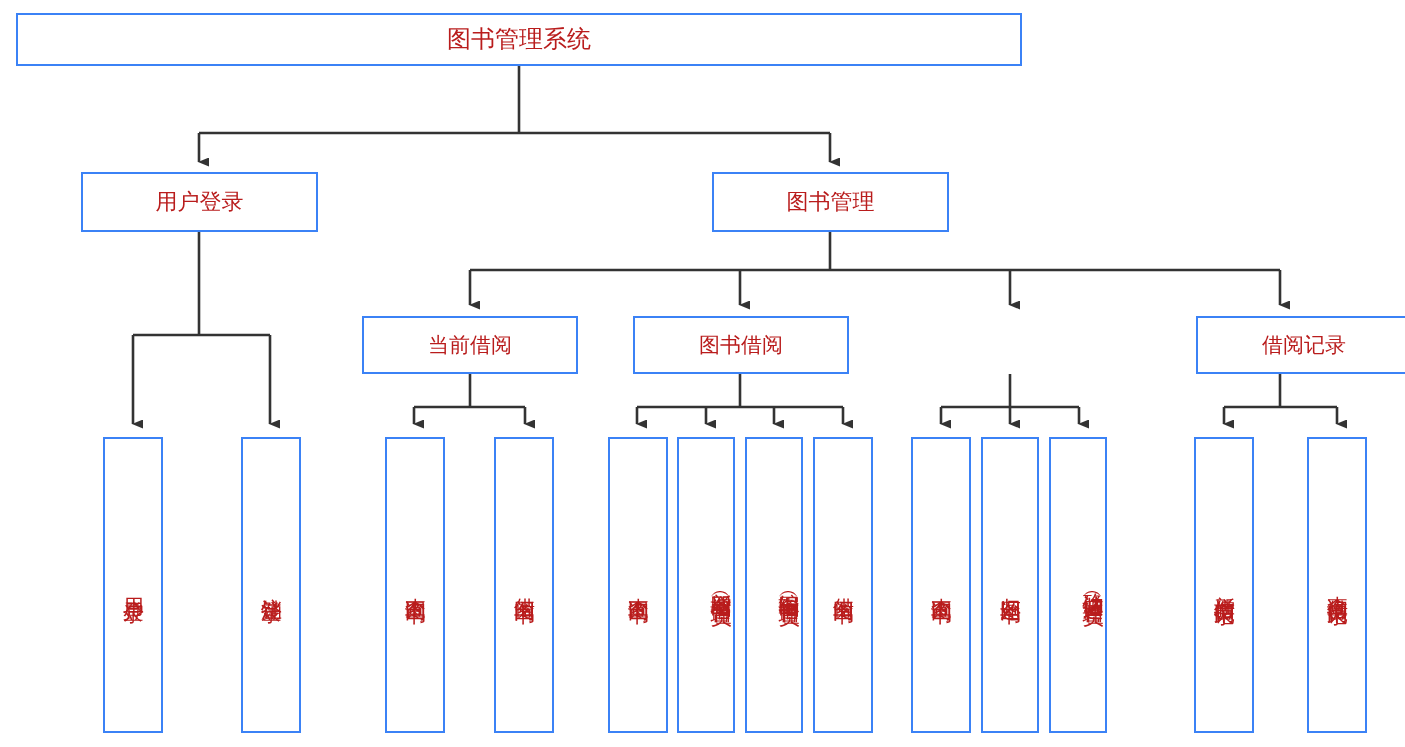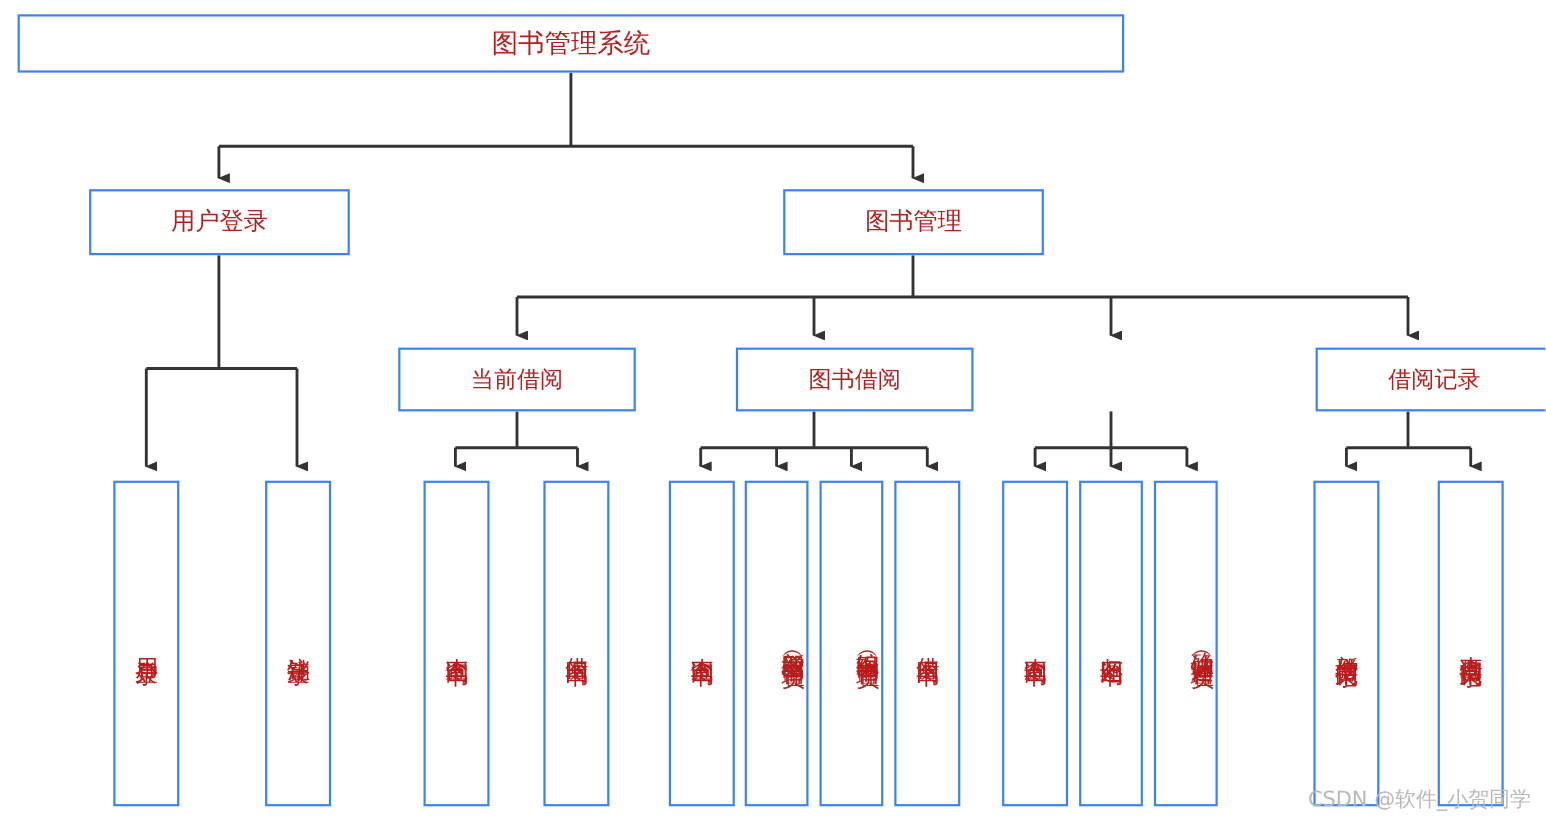--- a/index.html
+++ b/index.html
@@ -132,21 +132,21 @@
   <div class="node node-l1" style="left:81px; top:172px; width:237px; height:60px;">
     <span>用户登录</span>
   </div>
   <div class="node node-l1" style="left:712px; top:172px; width:237px; height:60px;">
     <span>图书管理</span>
   </div>
 
   <div class="node node-l2" style="left:362px; top:316px; width:216px; height:58px;">
     <span>当前借阅</span>
   </div>
-  <div class="node node-l2" style="left:633px; top:316px; width:216px; height:58px;margin-left:36px;">
+  <div class="node node-l2" style="left:633px; top:316px; width:216px; height:58px;">
     <span>图书借阅</span>
   </div>
   <div class="node node-l2" style="left:1172px; top:316px; width:216px; height:58px;margin-left:24px;">
     <span>借阅记录</span>
   </div>
 
   <div class="node node-leaf" style="left:103px; top:437px; width:60px; height:296px;">
     <span>用户登录</span>
   </div>
   <div class="node node-leaf" style="left:241px; top:437px; width:60px; height:296px;">
@@ -183,17 +183,14 @@
     <span>确认归还（管理员）</span>
   </div>
 
   <div class="node node-leaf" style="left:1194px; top:437px; width:60px; height:296px;">
     <span>新增借阅记录</span>
   </div>
   <div class="node node-leaf" style="left:1307px; top:437px; width:60px; height:296px;">
     <span>查询借阅记录</span>
   </div>
 
-  <div class="watermark" style="left:1189px; top:714px;">
-    <span>CSDN @软件_小贺同学</span>
-  </div>
 
 </div>
 
 </body></html>

